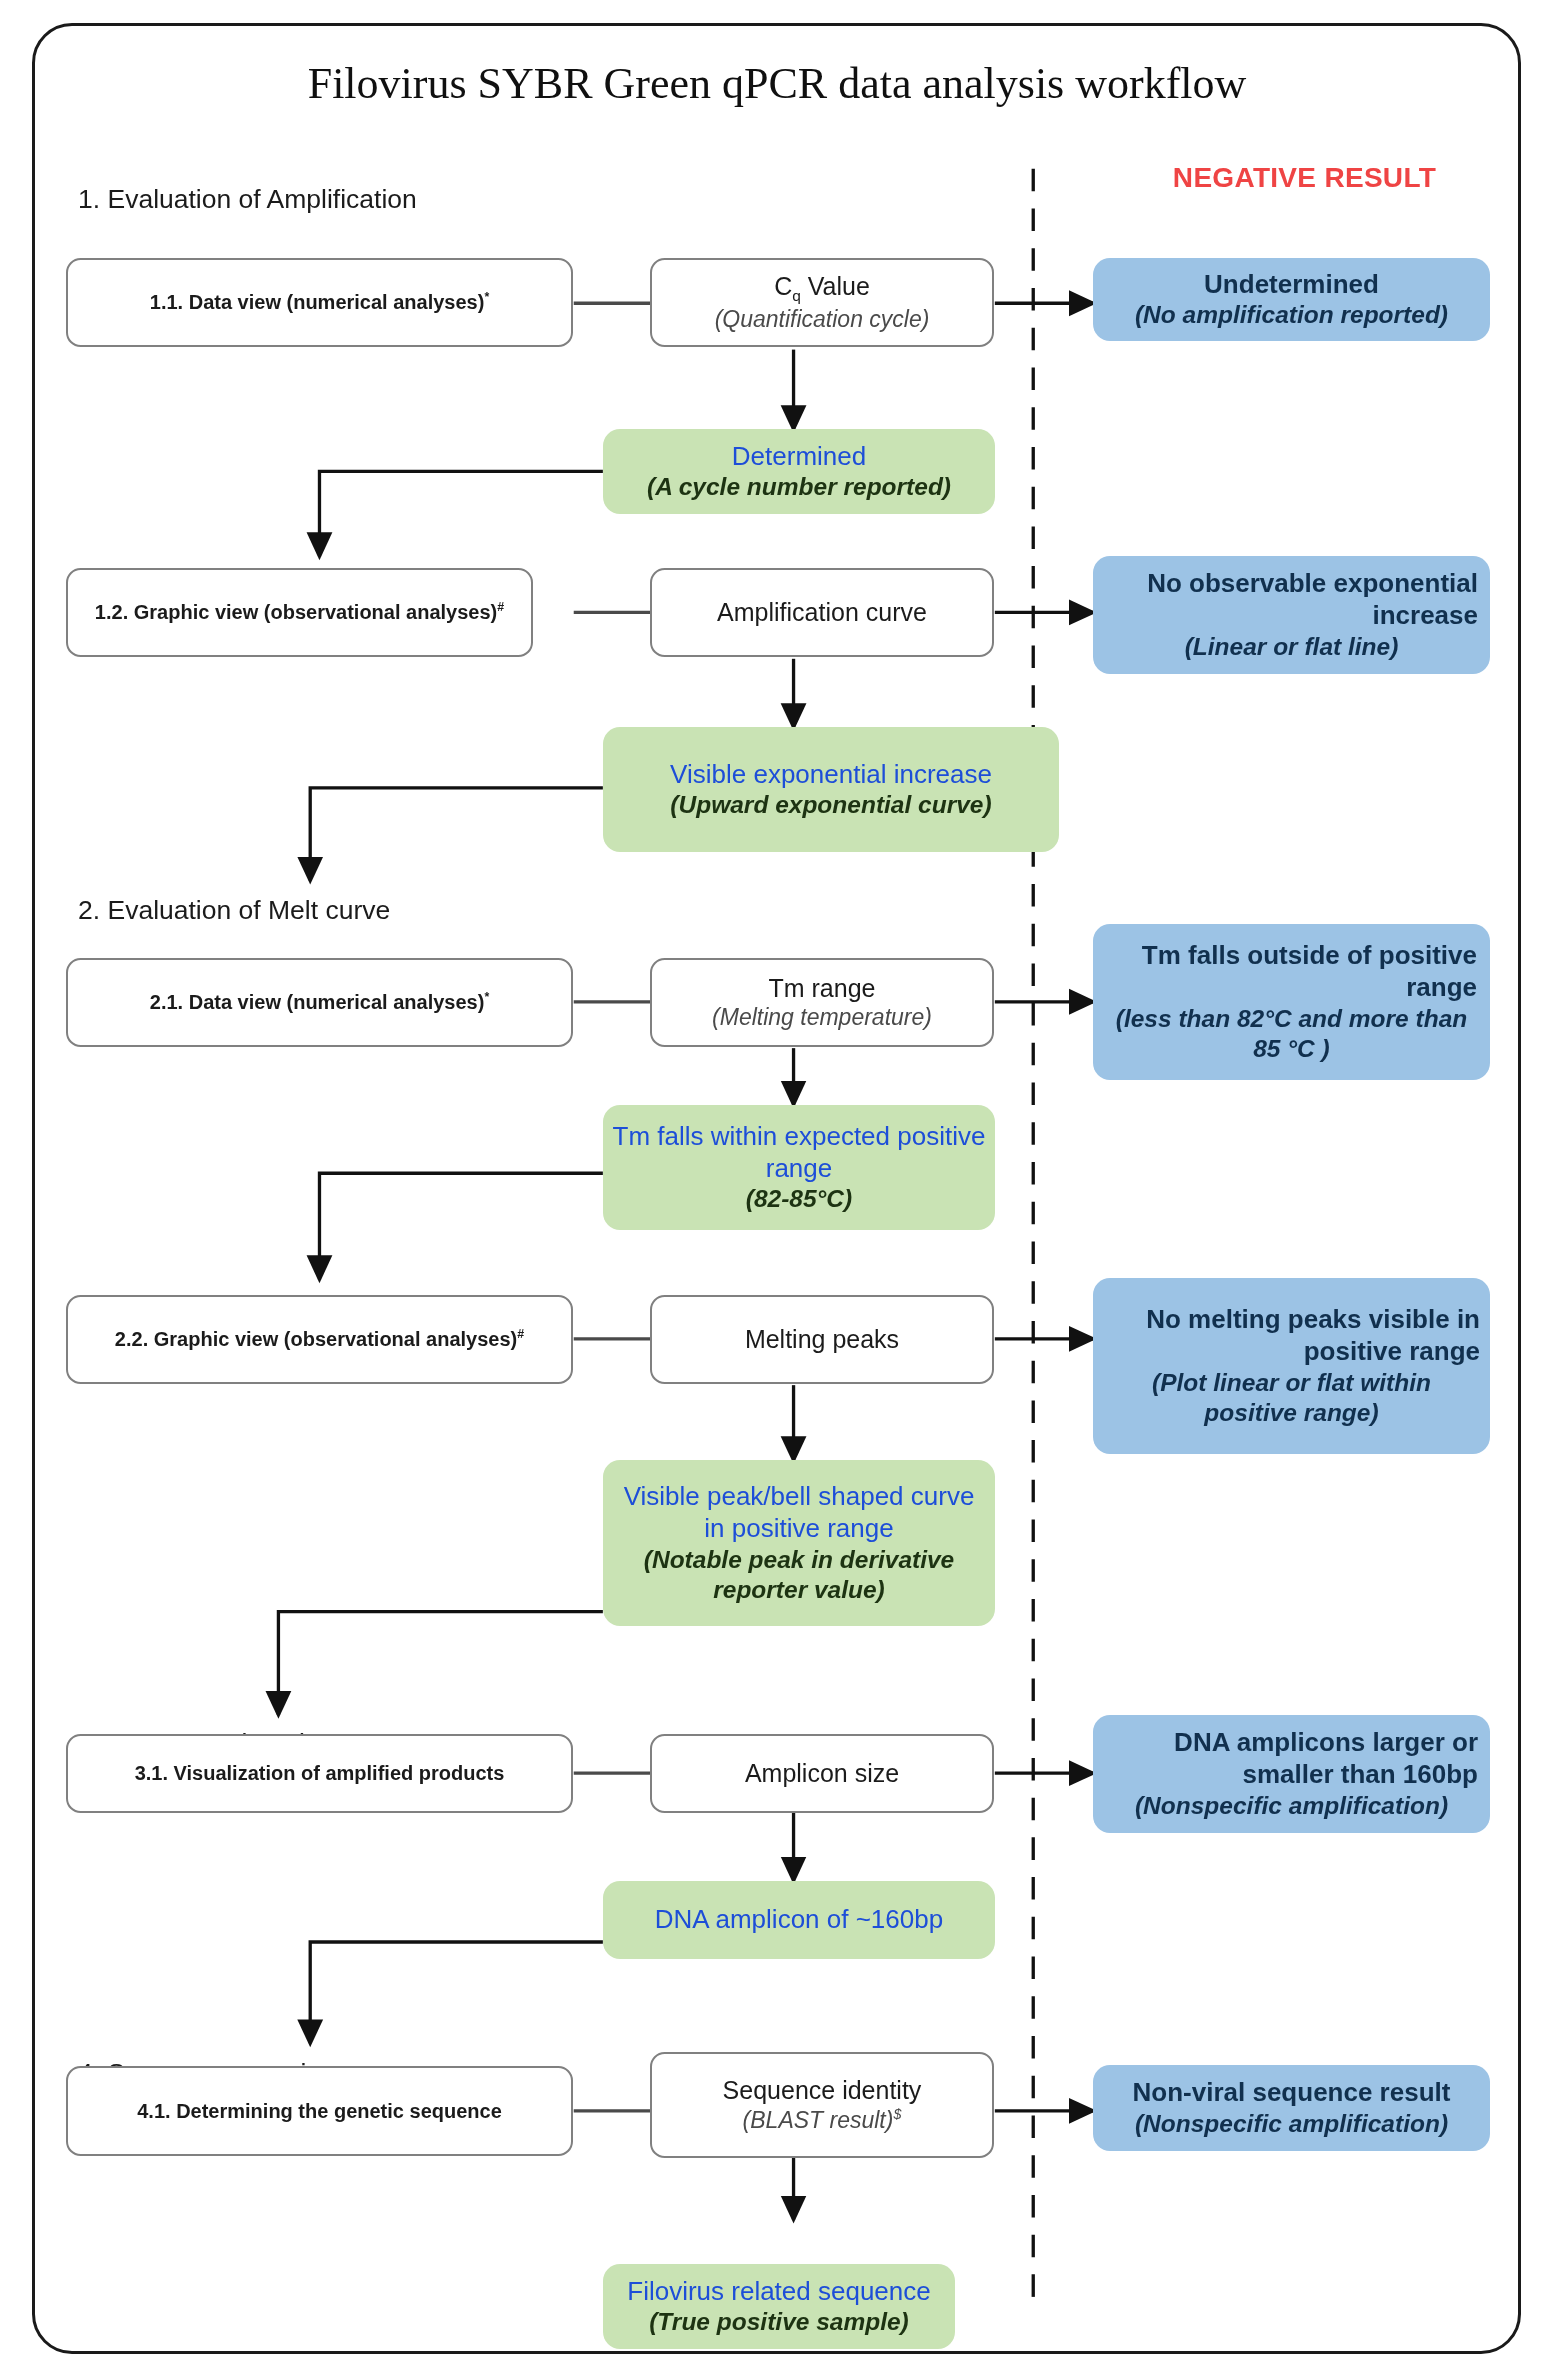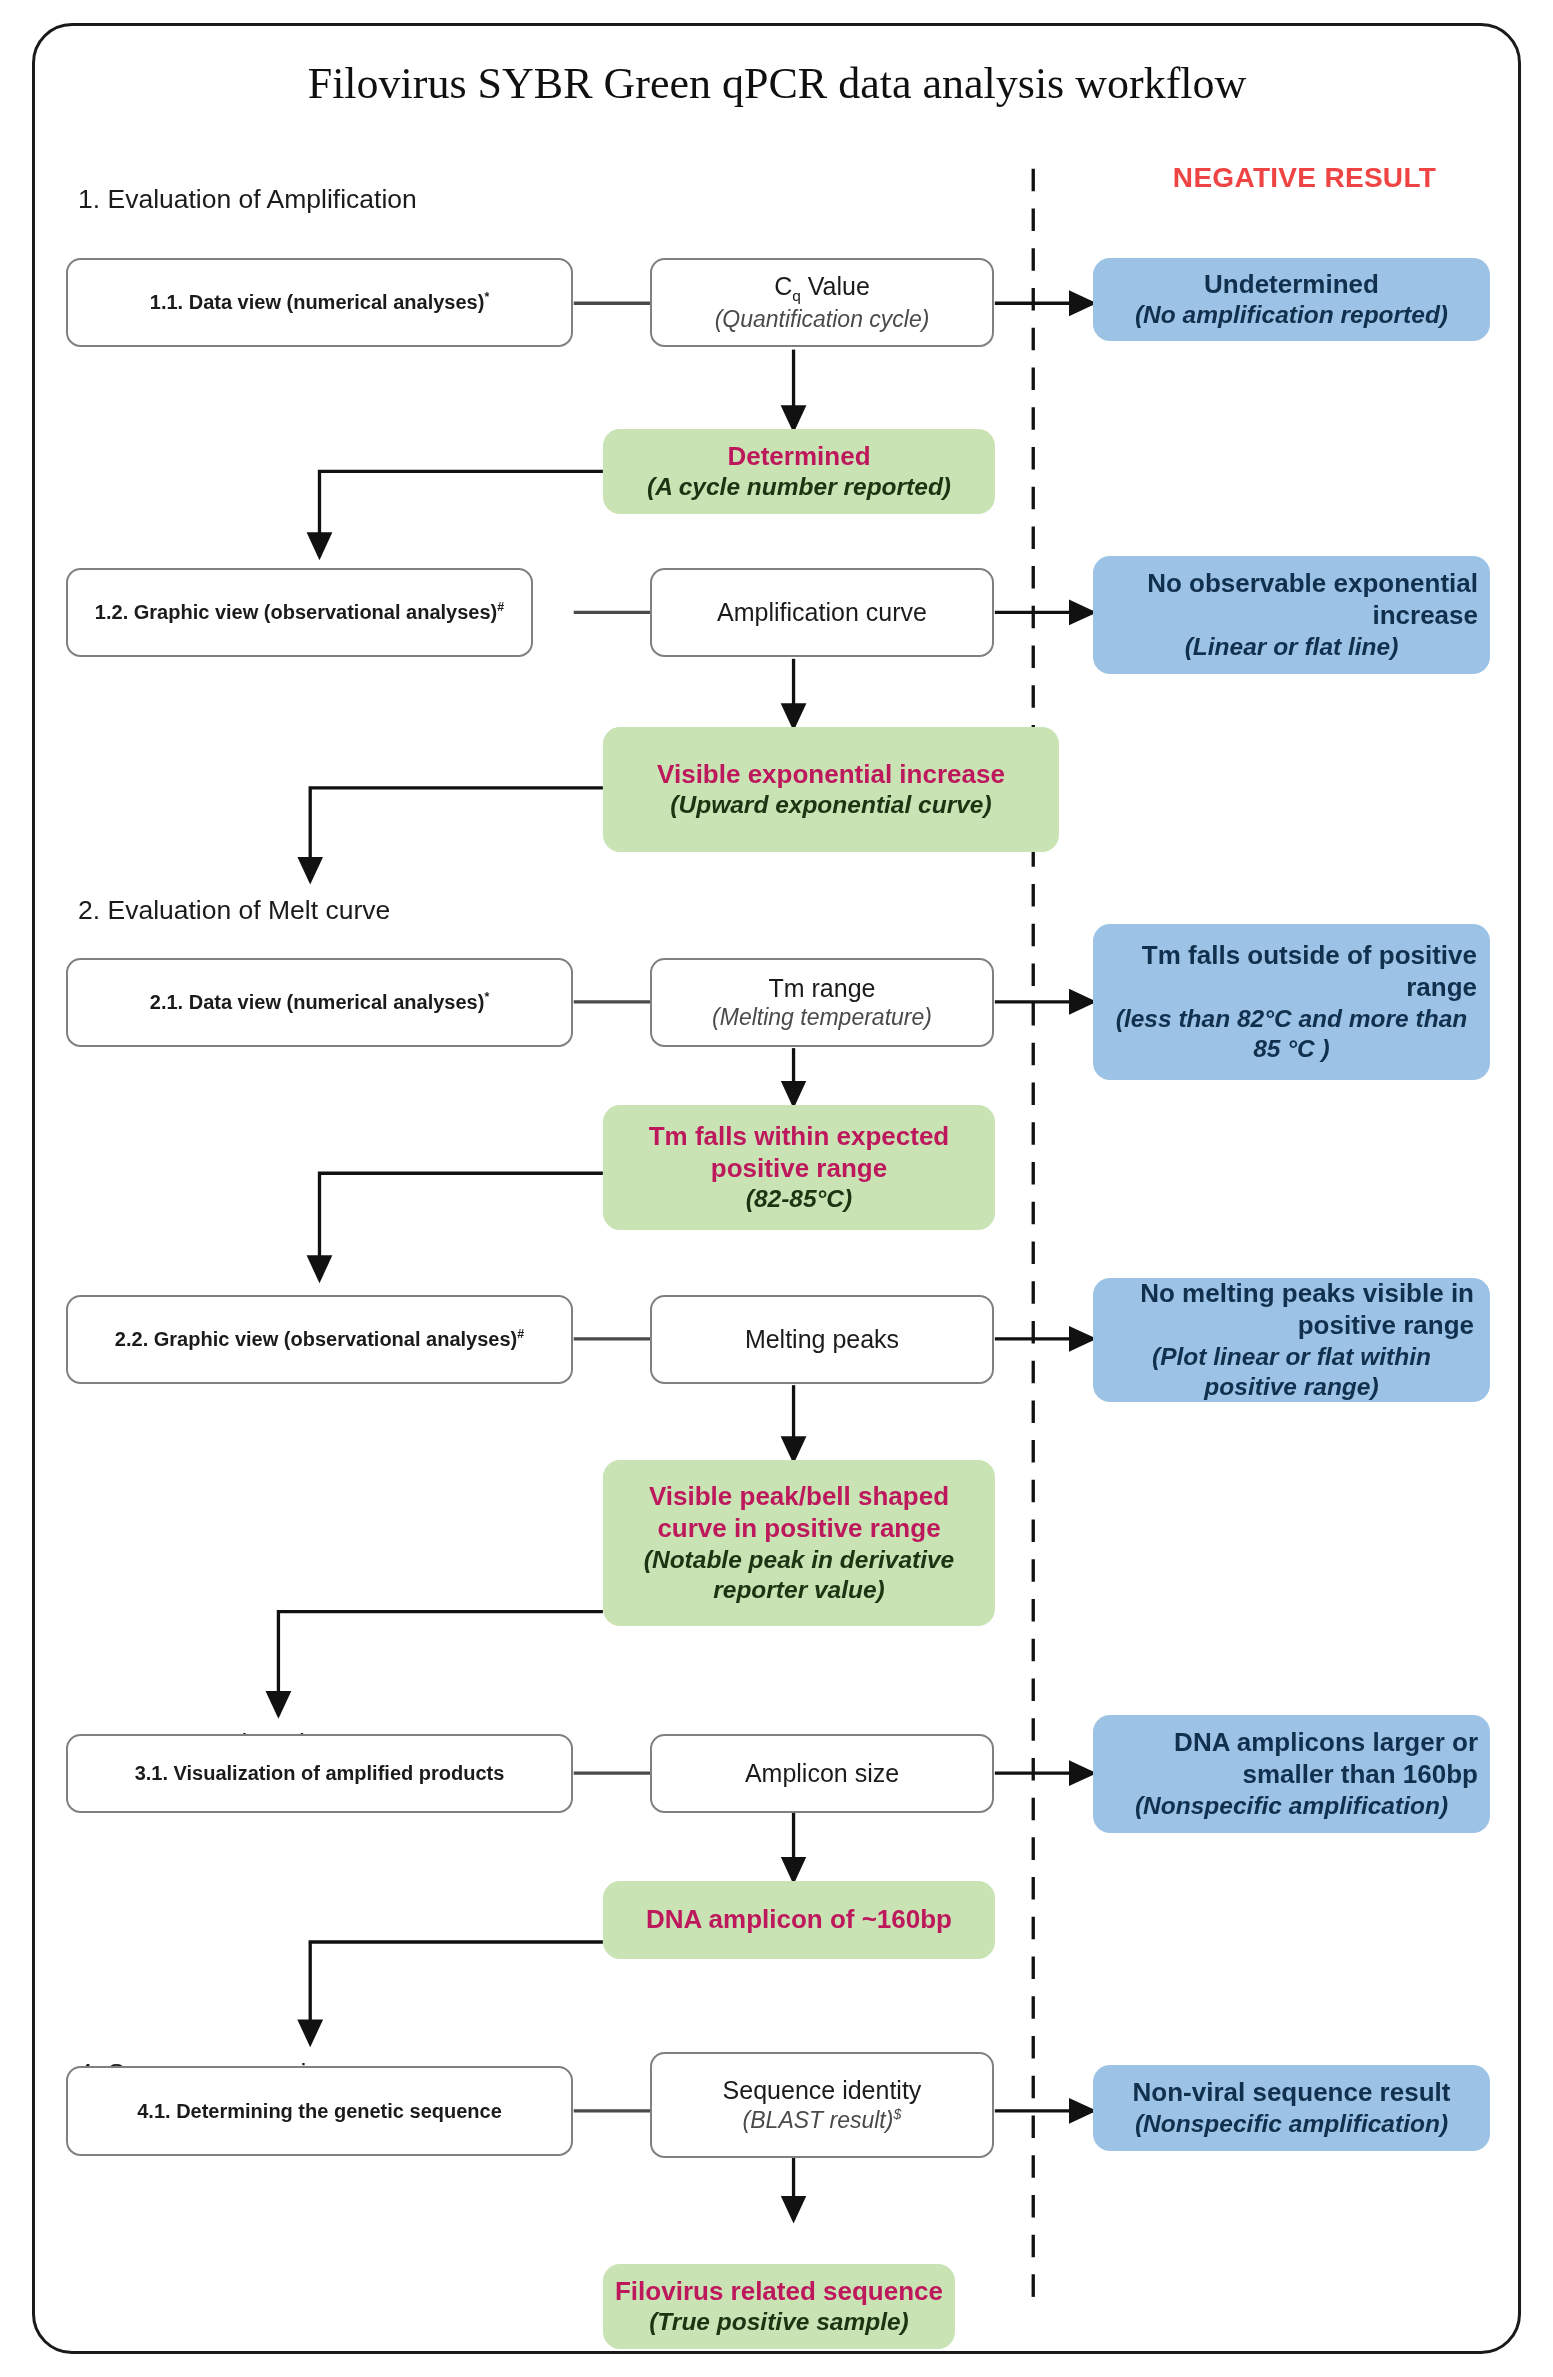--- a/index.html
+++ b/index.html
@@ -11,21 +11,21 @@
          font-family:"Liberation Serif", serif;font-size:44px;color:#101010;}
   .colhead{position:absolute;font-size:28px;font-weight:600;color:#ef4444;letter-spacing:0.3px;}
   .sechead{position:absolute;font-size:26.5px;color:#1b1b1b;font-weight:400;white-space:nowrap;}
   .node{position:absolute;box-sizing:border-box;display:flex;flex-direction:column;
         align-items:center;justify-content:center;text-align:center;}
   .white{background:#ffffff;border:2px solid #808080;border-radius:14.6px;}
   .white .l1{font-size:25px;color:#1b1b1b;font-weight:400;line-height:1.18;}
   .white .l1.small{font-size:20px;font-weight:700;}
   .white .l2{font-size:23px;color:#4a4a4a;font-style:italic;line-height:1.18;}
   .green{background:#c9e3b4;border-radius:17px;}
-  .green .l1{font-size:26px;color:#be185d;font-weight:700;line-height:1.22;}
+  .green .l1{font-size:26px;color:#1d4ed8;font-weight:400;line-height:1.22;}
   .green .l2{font-size:24.5px;color:#1d3312;font-style:italic;font-weight:600;line-height:1.22;}
   .blue{background:#9cc3e5;border-radius:17px;}
   .blue .l1{font-size:26px;color:#11304e;font-weight:700;line-height:1.22;text-align:right;}
   .blue .l2{font-size:24.5px;color:#11304e;font-style:italic;font-weight:600;line-height:1.22;}
   .sup{font-size:0.62em;vertical-align:super;}
   .sub{font-size:0.62em;vertical-align:sub;}
   svg.wires{position:absolute;left:0;top:0;width:1554px;height:2377px;pointer-events:none;}
 </style>
 </head>
 <body>
@@ -155,21 +155,21 @@
   <div class="node white" style="left:66px;top:1295px;width:507px;height:89px;">
     <div class="l1 small">
       <span>2.2. Graphic view (observational analyses)</span><span class="sup">#</span>
     </div>
   </div>
 
   <div class="node white" style="left:650px;top:1295px;width:344px;height:89px;">
     <div class="l1">Melting peaks</div>
   </div>
 
-  <div class="node blue" style="left:1093px;top:1278px;width:397px;height:124px;padding:0 16px;">
+  <div class="node blue" style="left:1093px;top:1278px;width:397px;height:176px;padding:0 10px;">
     <div class="l1">No melting peaks visible in positive range</div>
     <div class="l2">(Plot linear or flat within positive range)</div>
   </div>
 
   <div class="node green" style="left:603px;top:1460px;width:392px;height:166px;padding:0 12px;">
     <div class="l1">Visible peak/bell shaped curve in positive range</div>
     <div class="l2">(Notable peak in derivative reporter value)</div>
   </div>
 
   <div class="sechead" style="left:78px;top:1728px;">3. Agarose gel analyses</div>

